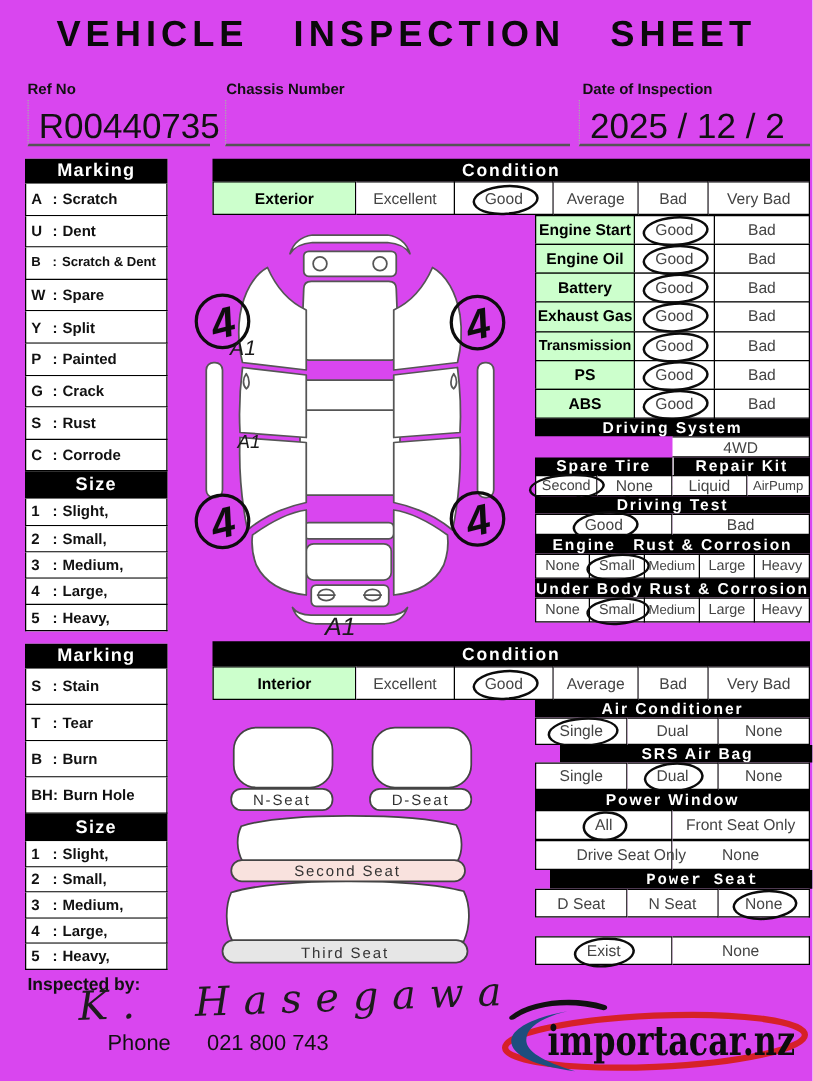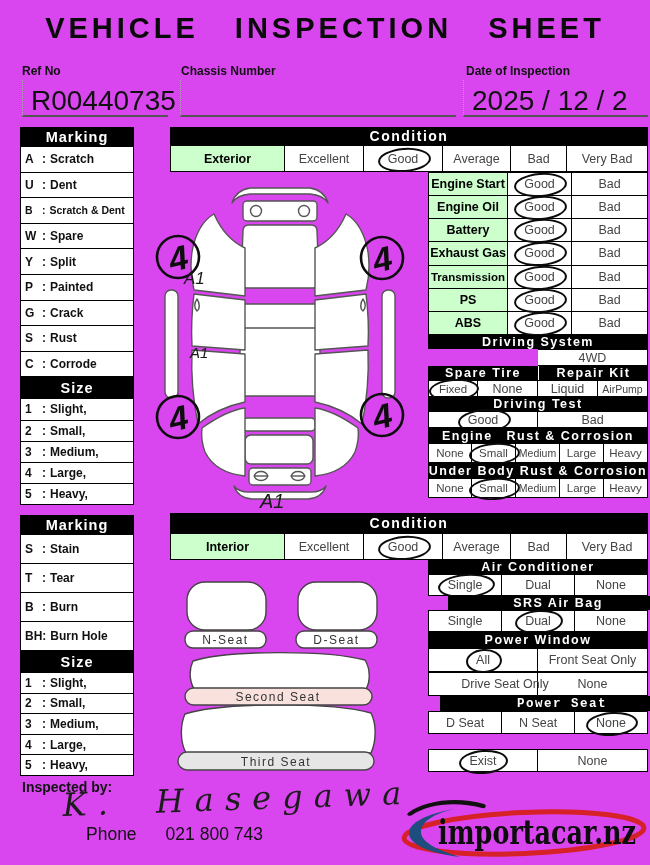--- a/index.html
+++ b/index.html
@@ -248,21 +248,21 @@
   <div class="abs row" style="left:428px;top:366px;width:220px;height:14px;">
     <div class="cbar" style="width:110px;font-size:12.5px;">
         <span>Spare Tire</span>
       </div>
     <div class="cbar" style="width:110px;font-size:12.5px;border-left:1px solid #fff;">
         <span>Repair Kit</span>
       </div>
   </div>
   <div class="abs row" style="left:428px;top:380px;width:220px;height:17px;">
     <div class="c" style="width:50px;font-size:11.5px;">
-        <span class="t circled">Fixed</span>
+        <span class="t circled">Second</span>
       </div>
     <div class="c" style="width:60px;">
         <span class="t">None</span>
       </div>
     <div class="c" style="width:60px;">
         <span class="t">Liquid</span>
       </div>
     <div class="c" style="width:50px;font-size:10.5px;">
         <span class="t">AirPump</span>
       </div>

